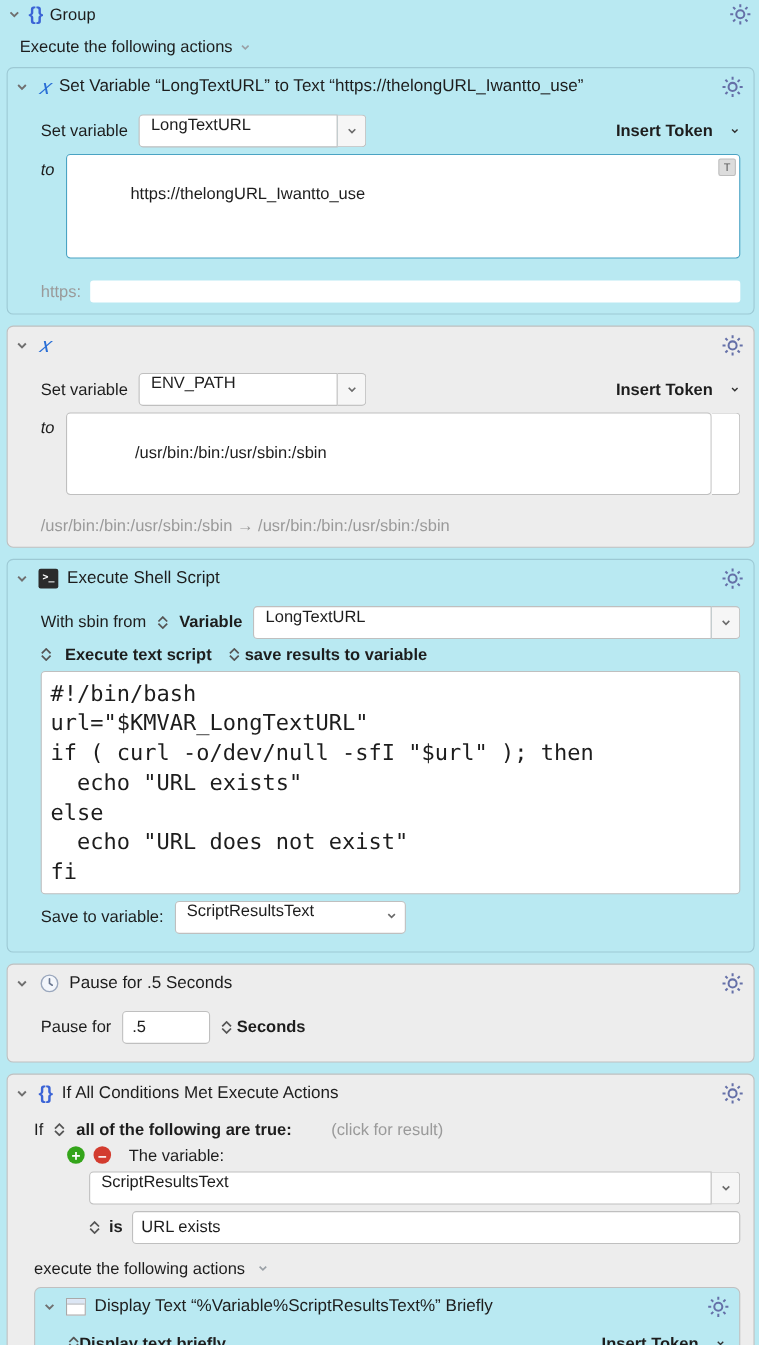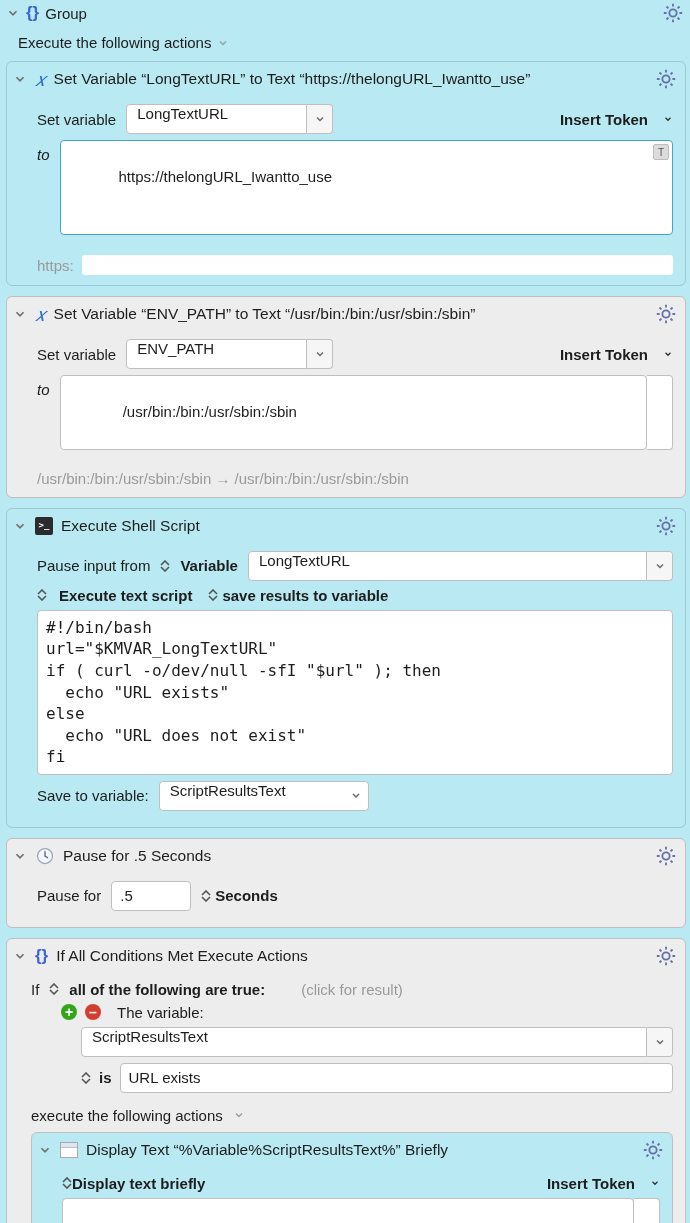--- a/index.html
+++ b/index.html
@@ -67,21 +67,21 @@
     border:1px solid var(--field-border);
     border-radius:4px;
     font:inherit;color:inherit;
   }
   .select{height:30px;display:flex;align-items:flex-start;padding:0 28px 0 10px;position:relative;}
   .stepper{display:inline-flex;flex-direction:column;justify-content:center;gap:0;vertical-align:middle;}
   .stepper svg{display:block;}
   .select .chev{position:absolute;right:6px;top:50%;transform:translateY(-50%);}
   .text-input{height:30px;padding:0 8px;}
   .textarea{padding:6px 8px;line-height:1.35;white-space:pre-wrap;font-family:inherit;}
-  .textarea.mono{font-family:ui-monospace,Menlo,Consolas,monospace;font-size:16px;}
+  .textarea.mono{font-family:ui-monospace,Menlo,Consolas,monospace;font-size:20px;}
   .textarea .t-badge{
     position:absolute;right:4px;top:4px;width:16px;height:16px;
     background:#dcdcdc;border:1px solid #bdbdbd;border-radius:2px;
     font:10px/15px sans-serif;text-align:center;color:#555;
   }
   .textarea-wrap{position:relative;}
   .token-link{display:inline-flex;align-items:center;gap:15px;font-weight:600;cursor:pointer;}
   .chev-down{width:10px;height:10px;}
   .mini-chev{width:12px;height:12px;}
   .bold{font-weight:600;}
@@ -200,21 +200,20 @@
     </div>
   </div>
 
   <div class="action">
     <div class="action-header">
       <svg class="disclosure" viewBox="0 0 16 16">
           <path d="M4 6l4 4 4-4" fill="none" stroke="#707070" stroke-width="2"></path>
         </svg>
       <div class="title">
         <span class="xicon">𝑥</span>
-        <span>Set Variable “ENV_PATH” to Text “/usr/bin:/bin:/usr/sbin:/sbin”</span>
       </div>
       <svg class="gear-icon" viewBox="0 0 24 24">
           <g fill="none" stroke="#6570a8" stroke-width="2">
             <circle cx="12" cy="12" r="4"></circle>
             <path d="M12 2v3M12 19v3M2 12h3M19 12h3M4.9 4.9l2.1 2.1M17 17l2.1 2.1M19.1 4.9L17 7M7 17l-2.1 2.1"></path>
           </g>
         </svg>
     </div>
     <div class="action-body">
       <div class="row">
@@ -264,21 +263,21 @@
       </div>
       <svg class="gear-icon" viewBox="0 0 24 24">
           <g fill="none" stroke="#6570a8" stroke-width="2">
             <circle cx="12" cy="12" r="4"></circle>
             <path d="M12 2v3M12 19v3M2 12h3M19 12h3M4.9 4.9l2.1 2.1M17 17l2.1 2.1M19.1 4.9L17 7M7 17l-2.1 2.1"></path>
           </g>
         </svg>
     </div>
     <div class="action-body">
       <div class="row">
-        <span class="lbl">Pause input from</span>
+        <span class="lbl">With sbin from</span>
         <span class="stepper">
             <svg width="10" height="6" viewBox="0 0 10 6">
               <path d="M1 5l4-4 4 4" fill="none" stroke="#555" stroke-width="1.6"></path>
             </svg>
             <svg width="10" height="6" viewBox="0 0 10 6">
               <path d="M1 1l4 4 4-4" fill="none" stroke="#555" stroke-width="1.6"></path>
             </svg>
           </span>
         <span class="bold">Variable</span>
         <div class="with-chev" style="flex:1;">

